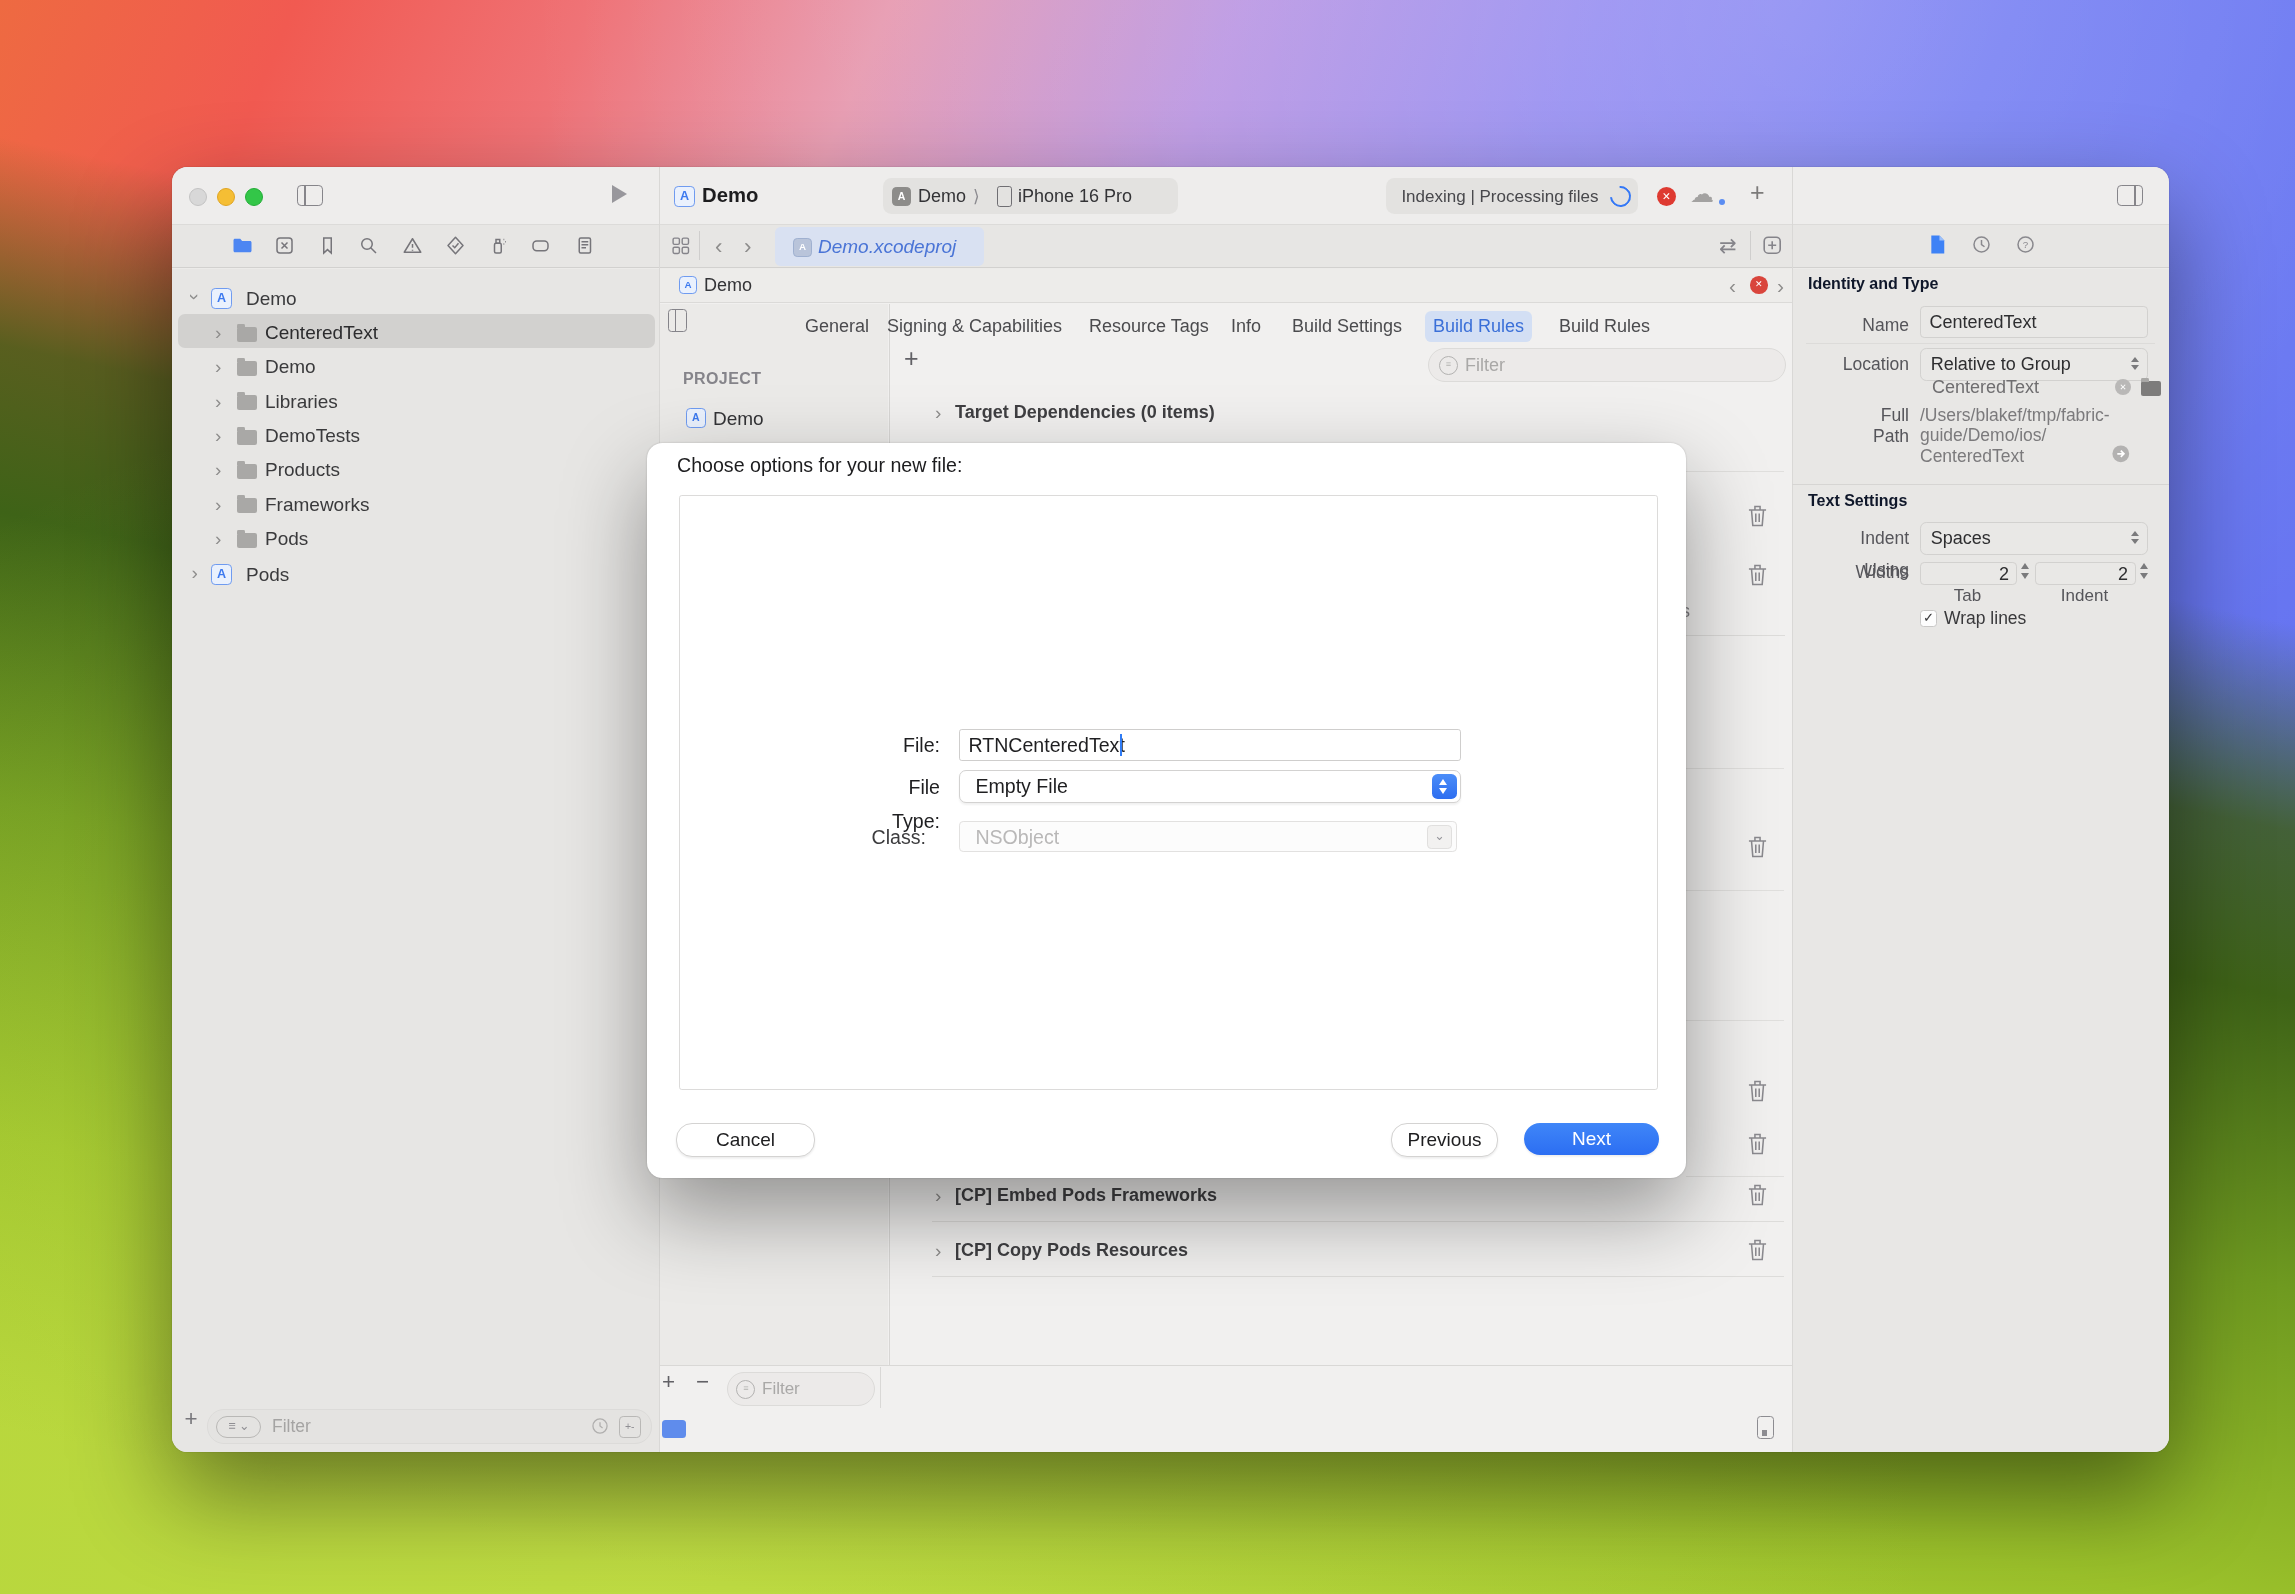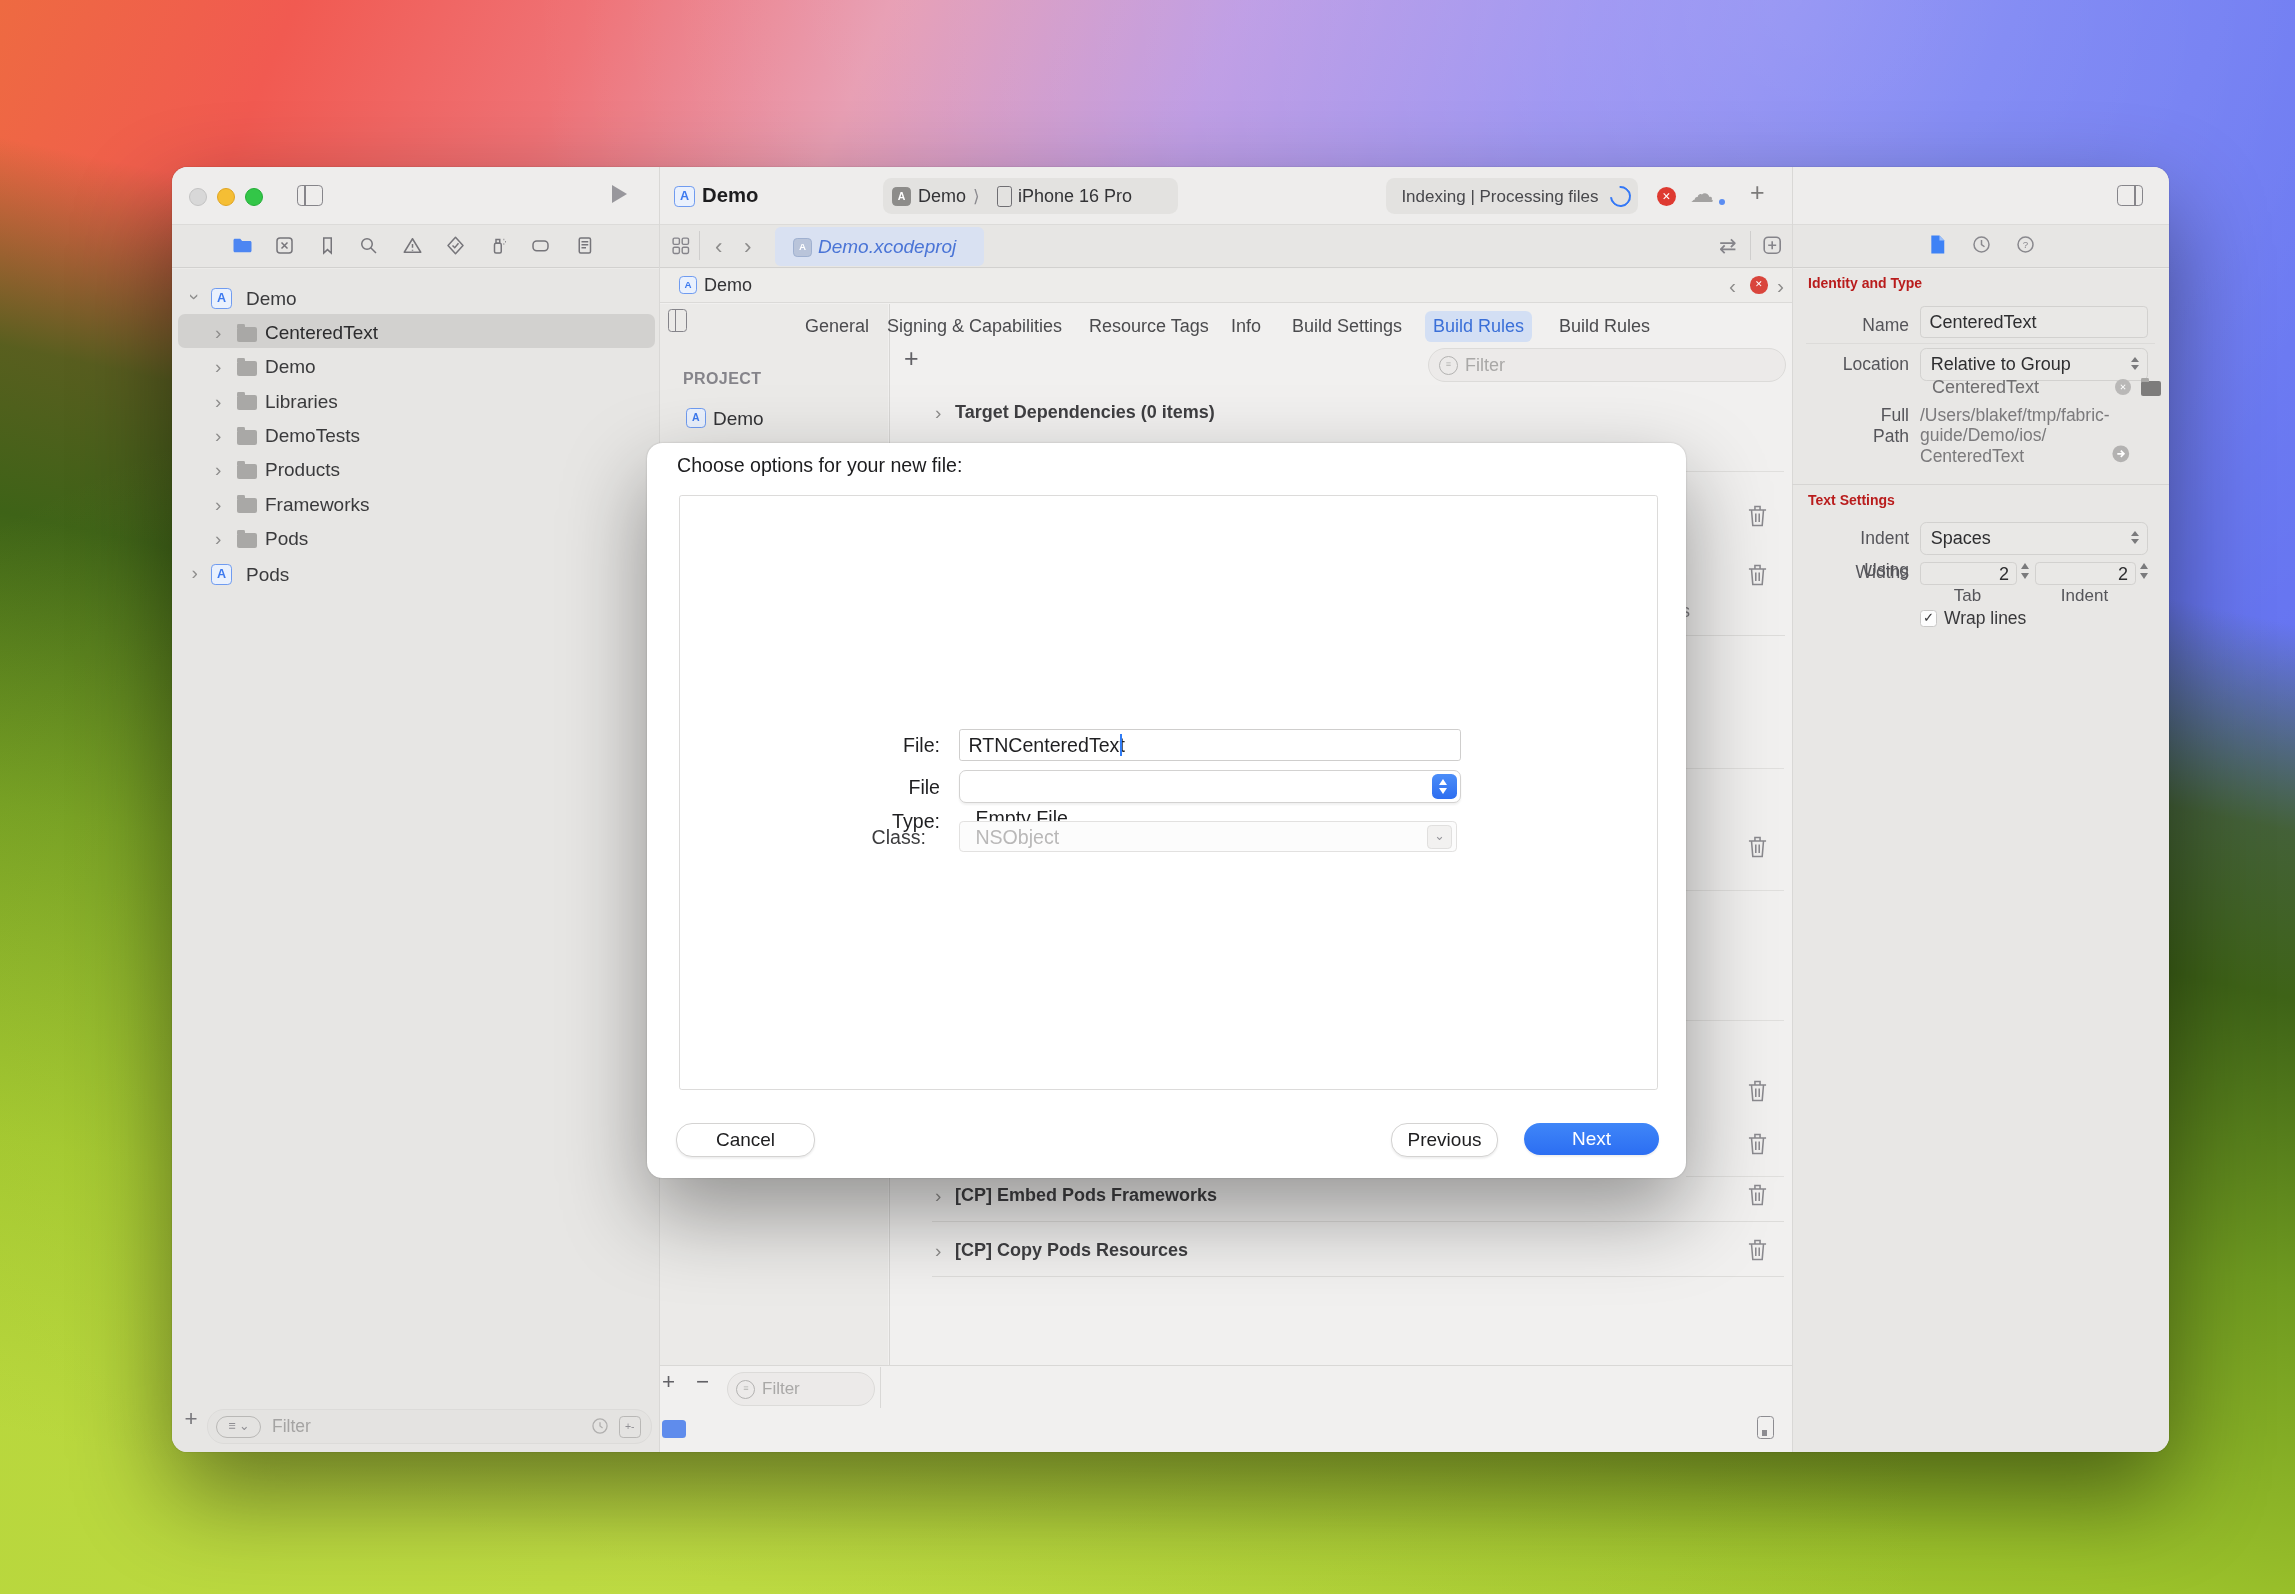--- a/index.html
+++ b/index.html
@@ -50,21 +50,21 @@
   .stepper .up{width:0;height:0;border-left:4.9px solid transparent;border-right:4.9px solid transparent;border-bottom:6.3px solid #7a7a7c;}
   .stepper .dn{width:0;height:0;border-left:4.9px solid transparent;border-right:4.9px solid transparent;border-top:6.3px solid #7a7a7c;}
   .dialog{position:absolute;left:475px;top:276px;width:1039px;height:735px;border-radius:15.4px;background:#fff;
     box-shadow:0 35px 84px rgba(0,0,0,.38),0 0 2.1px rgba(0,0,0,.2);z-index:10;}
   .dlg-label{position:absolute;font-size:19.6px;color:#1f1f21;text-align:right;}
   .btn{position:absolute;height:32px;border-radius:16px;background:#fff;border:1.4px solid #d4d3d2;
     font-size:19px;color:#1d1d1f;text-align:center;box-shadow:0 1.4px 2.1px rgba(0,0,0,.08);}
   .btn-primary{background:linear-gradient(#3f86f8,#2c6ef2);border:none;color:#fff;}
   .caret{display:inline-block;width:2.1px;height:22.4px;background:#2f7cf6;vertical-align:middle;margin-left:1.4px;}
   .insp-label{position:absolute;font-size:17.5px;color:#55555a;text-align:right;}
-  .insp-header{position:absolute;font-size:14px;font-weight:bold;color:#b91c1c;}
+  .insp-header{position:absolute;font-size:16px;font-weight:bold;color:#0f172a;}
   svg{display:block;}
 </style>
 </head>
 <body>
 
 <div class="desktop"></div>
 <div class="desktop-green"></div>
 
 <div class="window">
 
@@ -414,21 +414,21 @@
     <div class="abs" style="left:32px;top:52px;width:977px;height:593px;background:#fff;border:1.4px solid #dcdbda;border-radius:2.8px;"></div>
 
     <div class="dlg-label" style="left:223px;top:286px;width:70px;line-height:33px;">File:</div>
     <div class="abs" style="left:312px;top:286px;width:500px;height:30px;background:#fff;border:1.4px solid #cfcecd;border-radius:2.8px;">
       <span class="txt" style="left:8.4px;top:4.2px;font-size:19.6px;color:#1f1f21;">RTNCenteredText</span>
       <span class="caret" style="position:absolute;left:159px;top:3.5px;"></span>
     </div>
 
     <div class="dlg-label" style="left:209px;top:327px;width:84px;line-height:34px;">File Type:</div>
     <div class="abs" style="left:312px;top:327px;width:500px;height:31px;background:#fff;border:1.4px solid #d3d2d1;border-radius:7px;box-shadow:0 1.4px 2.1px rgba(0,0,0,.06);">
-      <span class="txt" style="left:15.4px;top:4.2px;font-size:19.6px;color:#1f1f21;margin-top:32px;">Empty File</span>
+      <span class="txt" style="left:15.4px;top:4.2px;font-size:19.6px;color:#1f1f21;">Empty File</span>
       <div class="abs" style="right:3.5px;top:2.8px;width:25px;height:25px;border-radius:5.6px;background:linear-gradient(#4b8df8,#2e6ef0);">
         <div style="position:absolute;left:7.7px;top:4.9px;width:0;height:0;border-left:4.9px solid transparent;border-right:4.9px solid transparent;border-bottom:6.3px solid #fff;"></div>
         <div style="position:absolute;left:7.7px;bottom:4.9px;width:0;height:0;border-left:4.9px solid transparent;border-right:4.9px solid transparent;border-top:6.3px solid #fff;"></div>
       </div>
     </div>
 
     <div class="dlg-label" style="left:195px;top:378px;width:84px;line-height:32px;color:#3c3c3e;">Class:</div>
     <div class="abs" style="left:312px;top:378px;width:496px;height:29px;background:#fcfcfc;border:1.4px solid #e2e1e0;border-radius:4.2px;">
       <span class="txt" style="left:15.4px;top:3.5px;font-size:19.6px;color:#b9b8b8;">NSObject</span>
       <div class="abs" style="right:4.2px;top:2.8px;width:22.4px;height:22.4px;border-radius:4.2px;background:#f2f1f0;border:0.7px solid #e0dfde;text-align:center;line-height:21px;font-size:12.6px;color:#97969b;">⌄</div>

